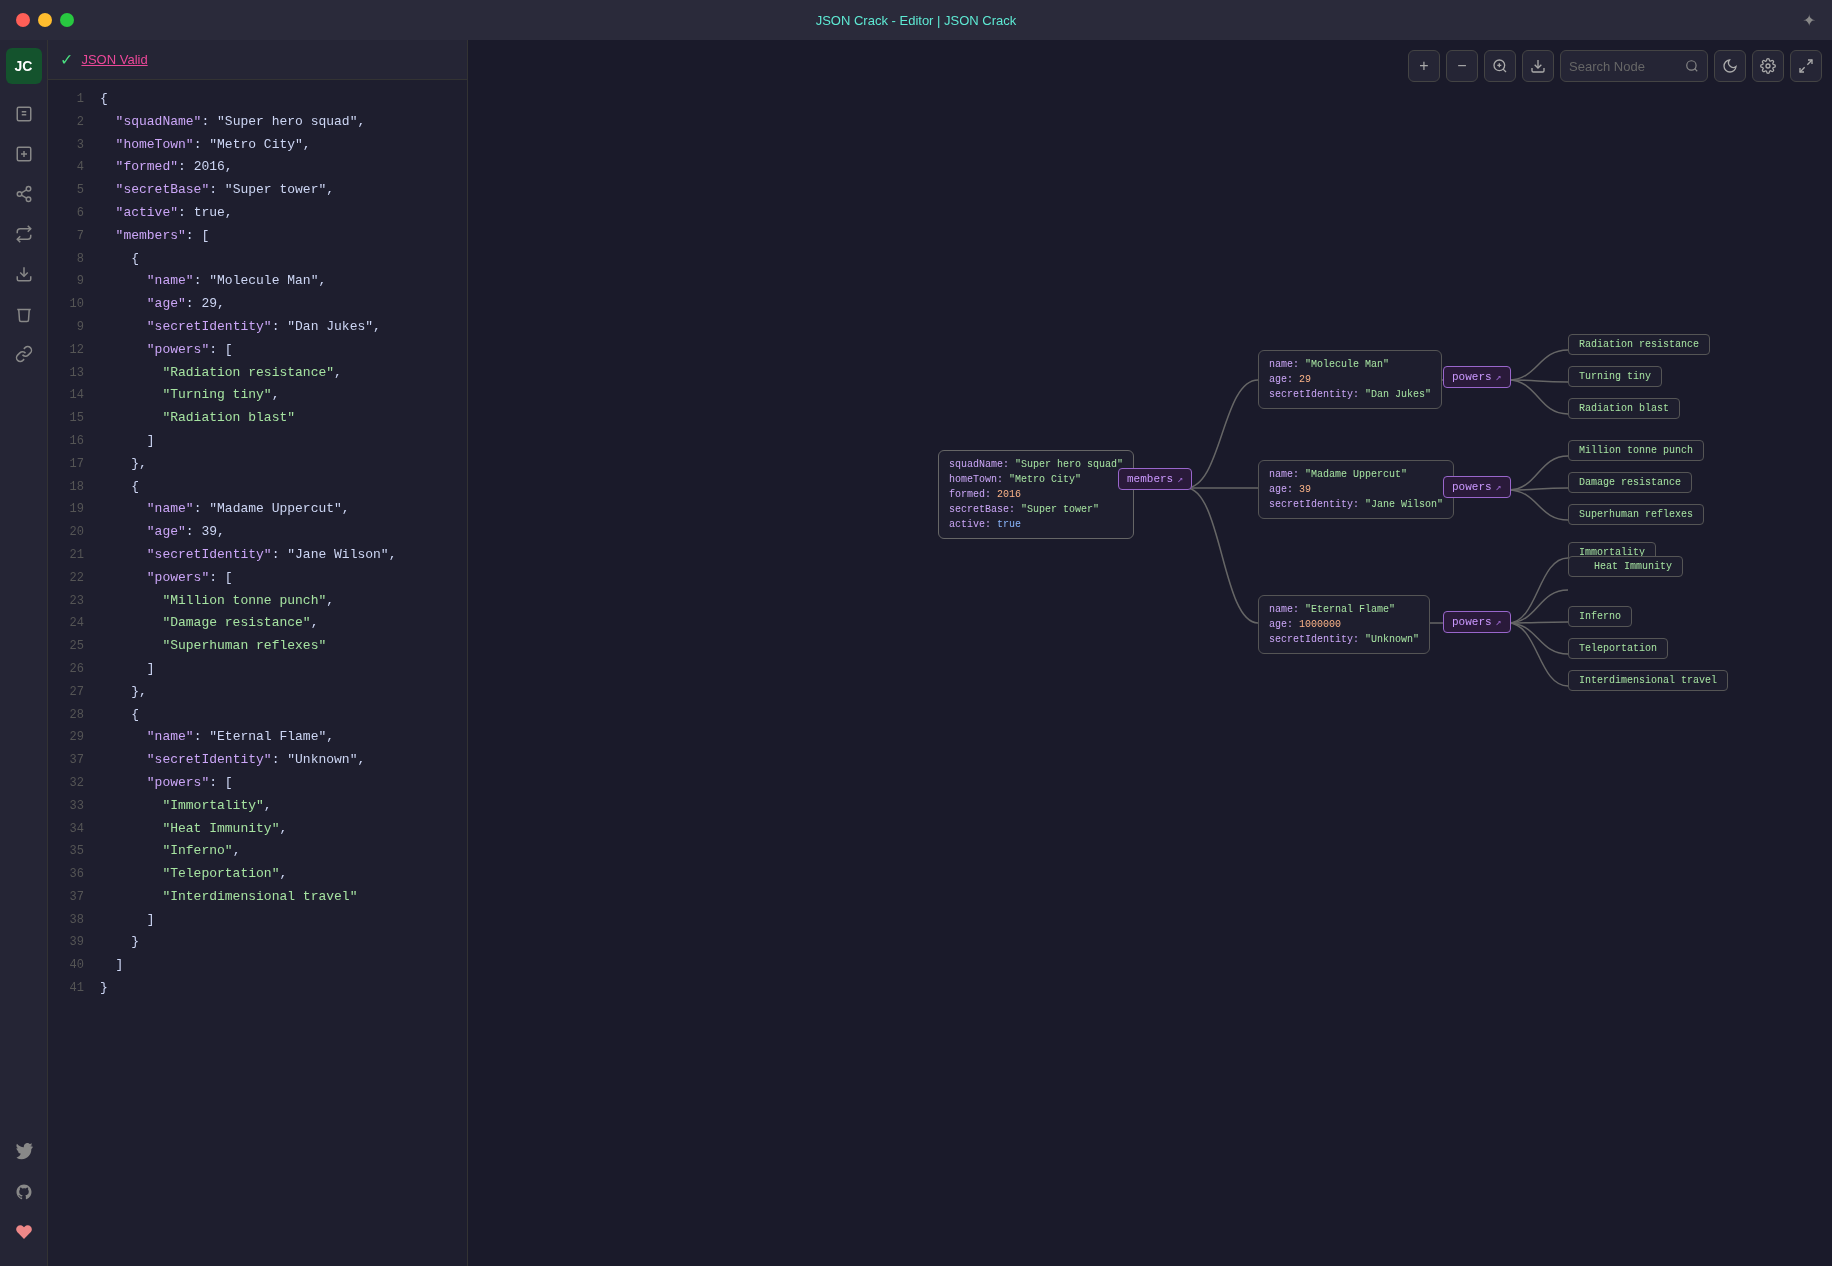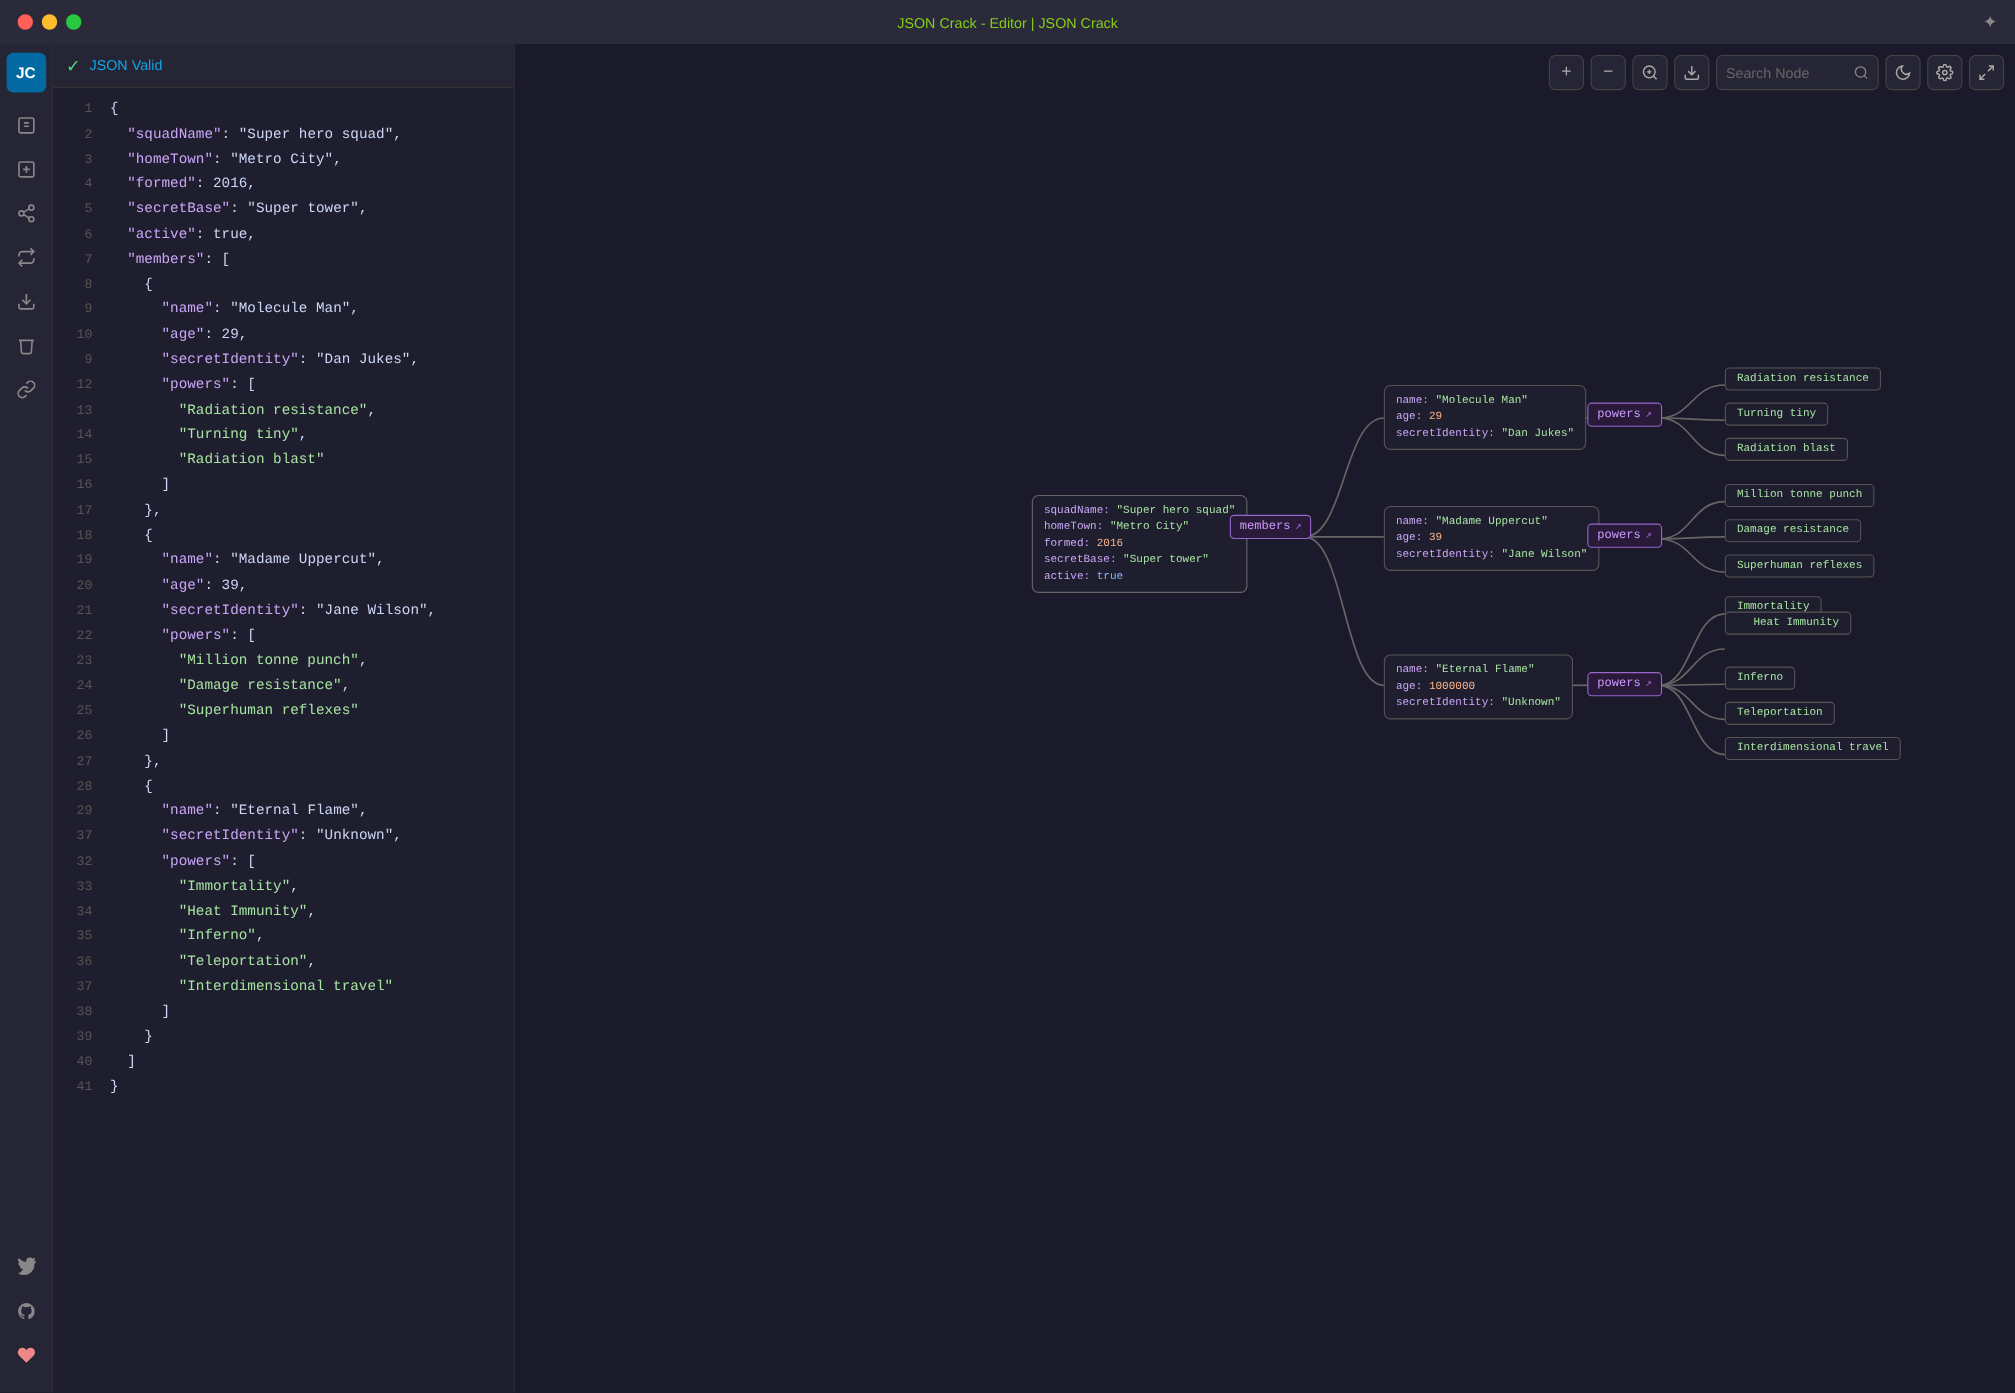--- a/index.html
+++ b/index.html
@@ -14,21 +14,21 @@
     
     .titlebar {
       height: 40px;
       background: #2a2a3a;
       display: flex;
       align-items: center;
       justify-content: center;
       position: relative;
     }
     .titlebar-title {
-      color: #84cc16;
+      color: #5eead4;
       font-size: 13px;
     }
     .window-controls {
       position: absolute;
       left: 16px;
       display: flex;
       gap: 8px;
       align-items: center;
     }
     .wc-btn {
@@ -59,21 +59,21 @@
       background: #252535;
       display: flex;
       flex-direction: column;
       align-items: center;
       padding: 8px 0;
       border-right: 1px solid #333;
       gap: 4px;
     }
     .sidebar-logo {
       width: 36px; height: 36px;
-      background: #0369a1;
+      background: #14532d;
       border-radius: 6px;
       display: flex; align-items: center; justify-content: center;
       color: white;
       font-weight: bold;
       font-size: 14px;
       margin-bottom: 8px;
     }
     .sidebar-icon {
       width: 36px; height: 36px;
       border-radius: 6px;
@@ -103,23 +103,24 @@
       height: 40px;
       background: #252535;
       display: flex;
       align-items: center;
       padding: 0 12px;
       gap: 8px;
       border-bottom: 1px solid #333;
     }
     .valid-badge {
       display: flex; align-items: center; gap: 6px;
-      color: #0ea5e9;
+      color: #ec4899;
       font-size: 13px;
       font-weight: 500;
+      text-decoration: underline;
     }
     .valid-icon { color: #4ade80; font-size: 16px; }
 
     .editor-content {
       flex: 1;
       overflow-y: auto;
       padding: 8px 0;
       font-family: 'Courier New', Courier, monospace;
       font-size: 13px;
     }

